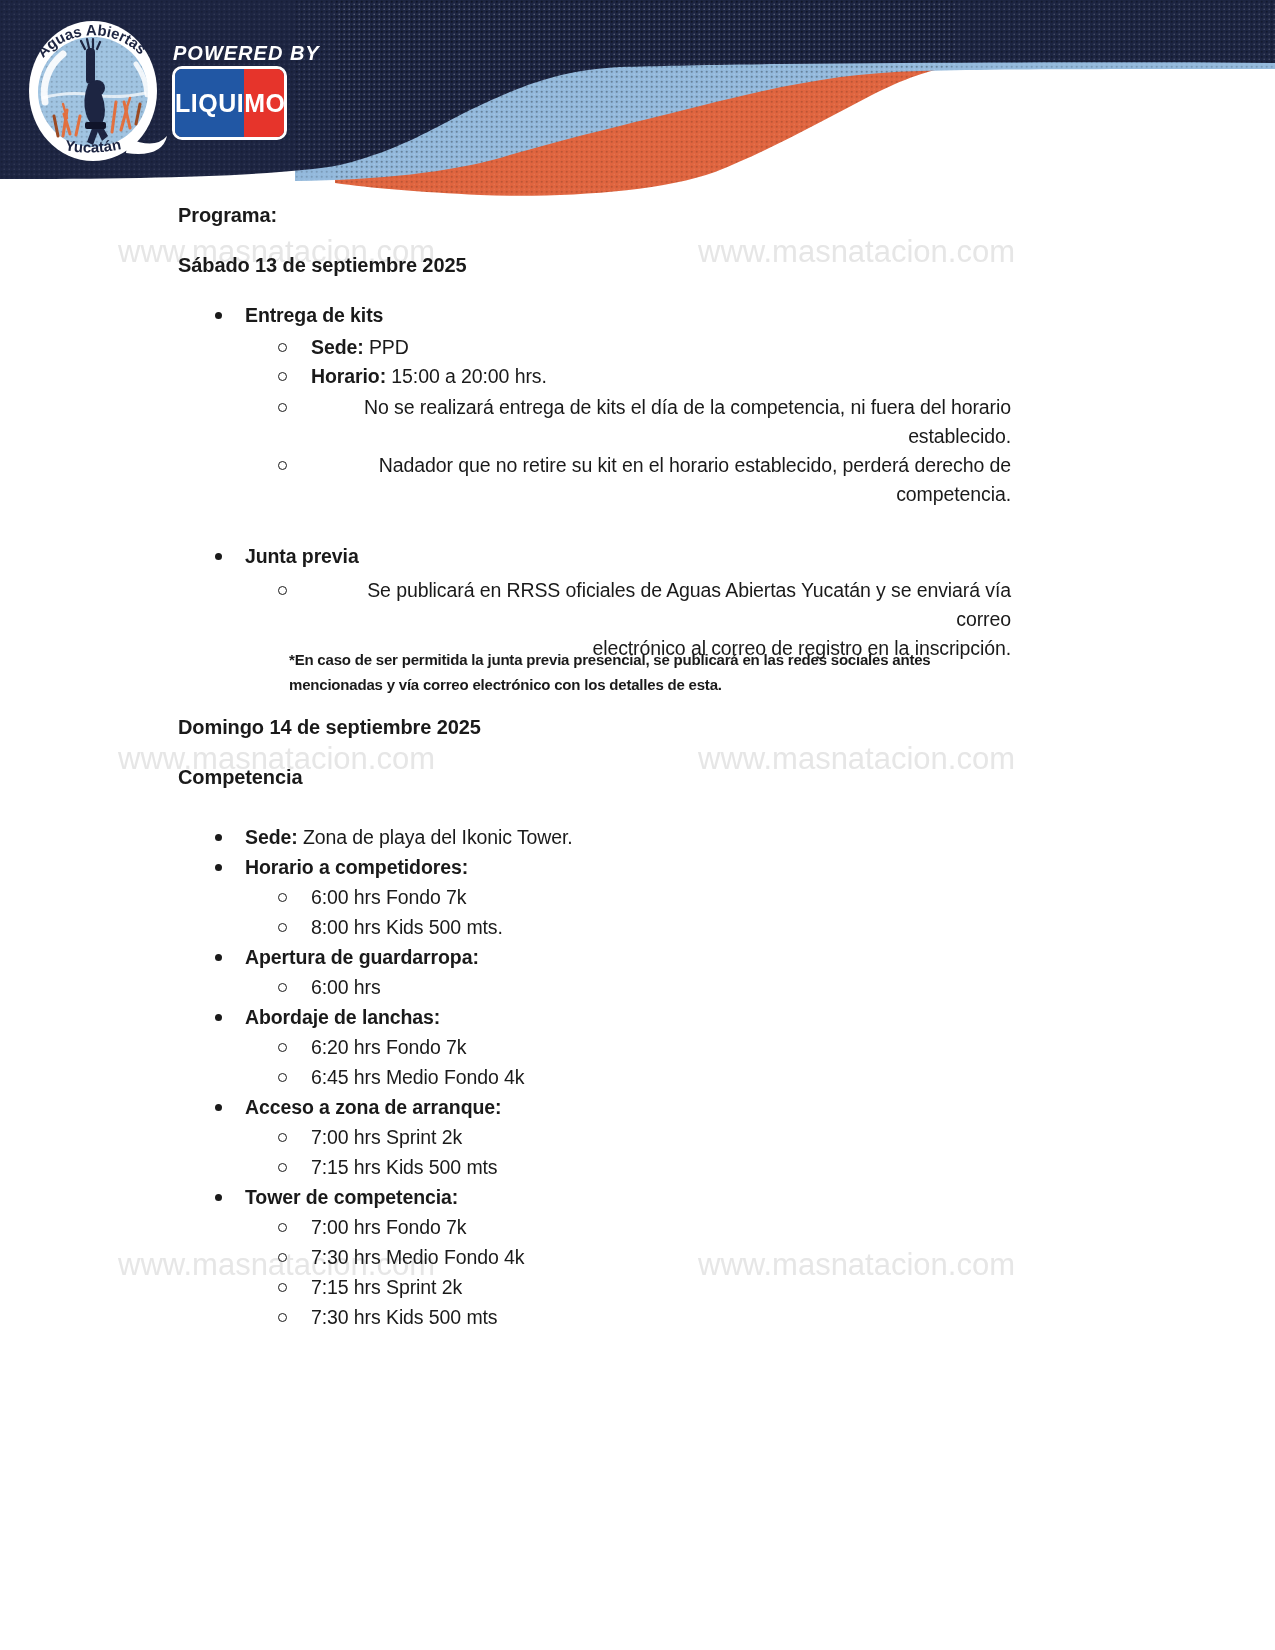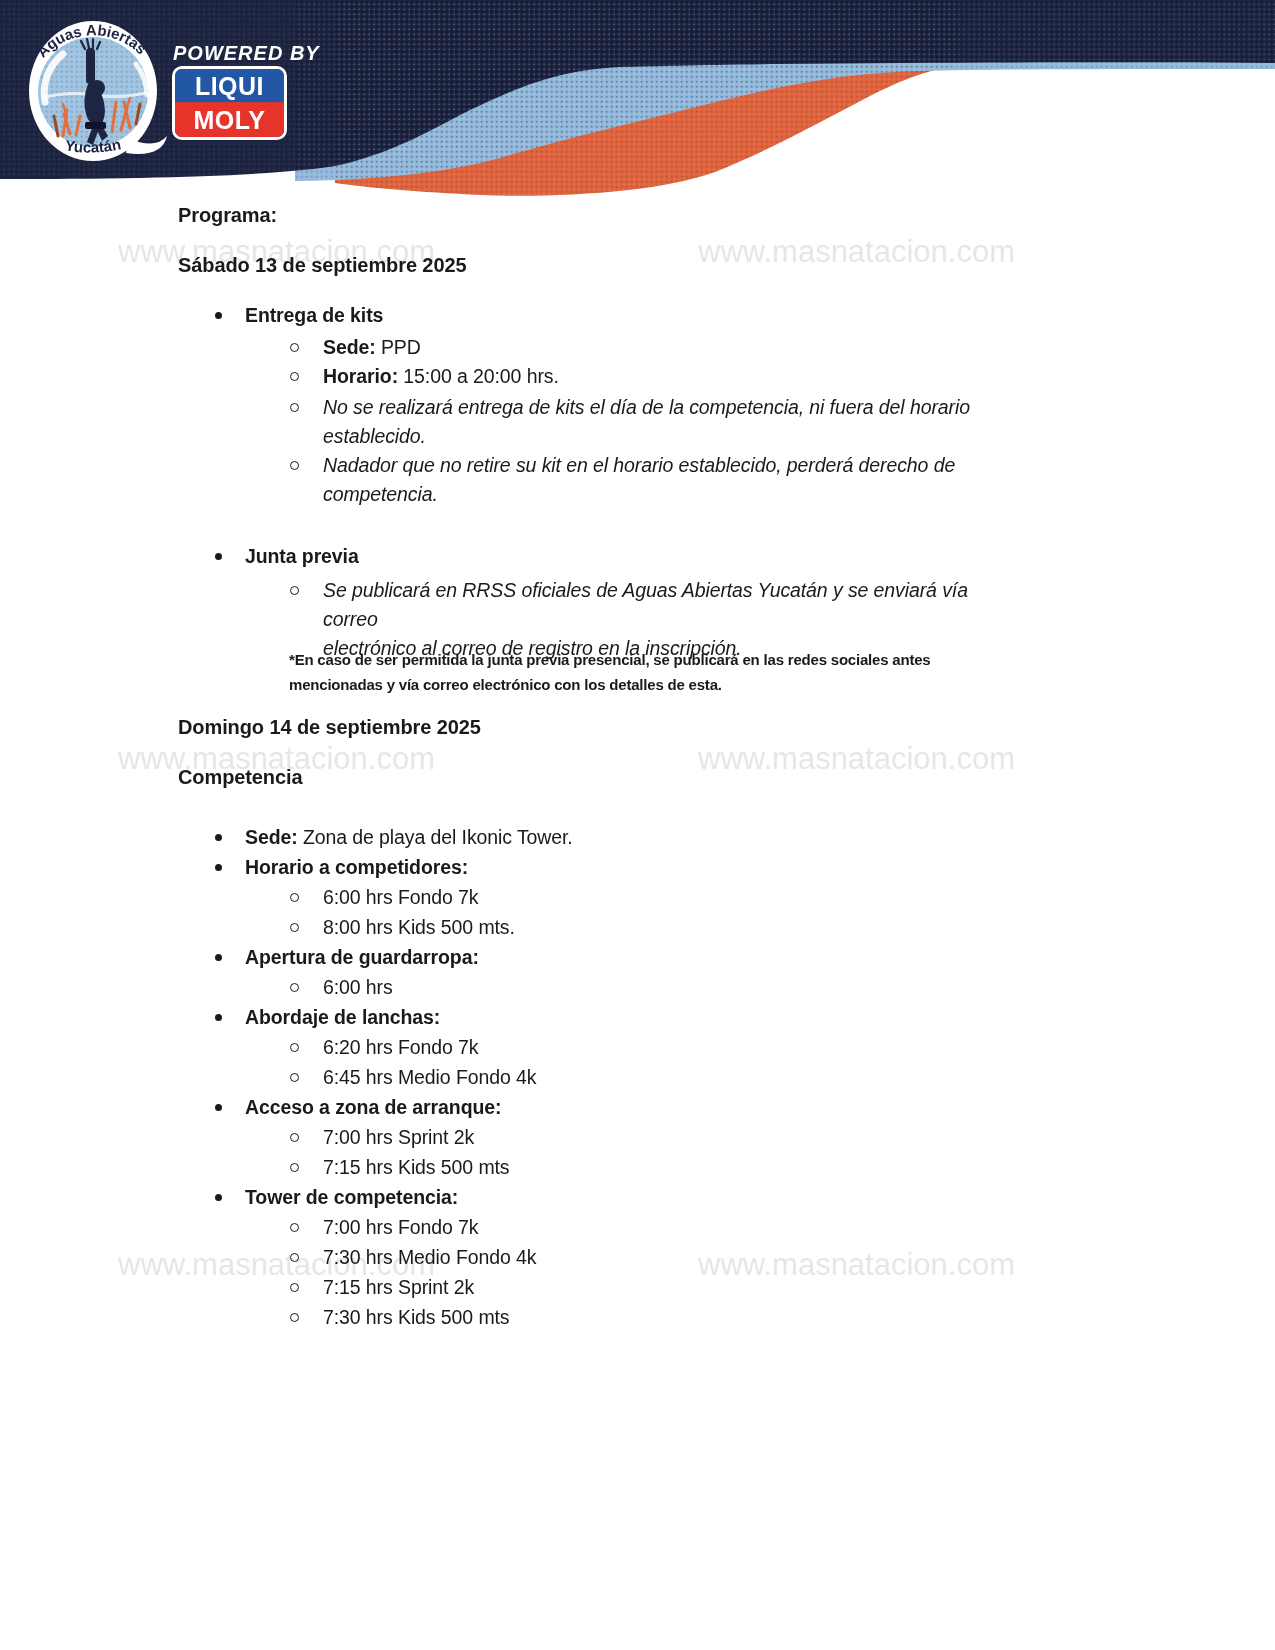--- a/index.html
+++ b/index.html
@@ -11,48 +11,48 @@
   
   .banner{position:absolute;top:0;left:0;width:1275px;height:200px;}
   .powered{
     position:absolute;left:173px;top:42px;width:115px;
     color:#fff;font-weight:700;font-style:italic;font-size:20px;letter-spacing:1px;
     white-space:nowrap;
   }
   .lm-box{
     position:absolute;left:172px;top:66px;width:109px;height:68px;
     border:3px solid #fff;border-radius:10px;overflow:hidden;
-    display:flex;flex-direction:column;
+    display:flex;flex-direction:row;
   }
   .lm-half{flex:1;display:flex;align-items:center;justify-content:center;
     color:#fff;font-weight:700;font-size:25px;letter-spacing:.5px;transform:scaleY(1.05);}
   .lm-liqui{background:var(--liqui_blue,#2157a4);}
   .lm-moly{background:var(--moly_red,#e6342b);}
   
   .wm{
     position:absolute;font-weight:400;font-size:31px;letter-spacing:0;
     color:var(--watermark_gray,#e6e6e6);white-space:nowrap;line-height:1;
     user-select:none;z-index:1;
   }
   
   .row{position:absolute;z-index:2;line-height:24px;font-size:19.5px;letter-spacing:-0.1px;white-space:nowrap;}
   .hd{left:178px;font-weight:700;font-size:20px;}
   .l1{left:215px;}
-  .l2{left:290px;}
+  .l2{left:278px;text-align:right;}
   .b{font-weight:700;}
   .m1{ 
     display:inline-block;width:7px;height:7px;border-radius:50%;
     background:#1a1a1a;vertical-align:middle;margin-right:23px;margin-top:-3px;
   }
   .m2{ 
     display:inline-block;width:9px;height:9px;border-radius:50%;
     border:1.6px solid #1a1a1a;box-sizing:border-box;
     vertical-align:middle;margin-right:24px;margin-top:-3px;
   }
-  .para{display:inline-block;vertical-align:top;white-space:normal;width:700px;line-height:29px;font-style:italic;}
+  .para{display:inline-block;vertical-align:top;white-space:normal;width:700px;line-height:29px;}
   .wrap2{white-space:normal;line-height:29px;}
   .note{left:289px;font-weight:700;font-size:15px;letter-spacing:-0.2px;line-height:25px;white-space:normal;width:690px;}
   .note2{left:179px;font-weight:700;font-size:15.5px;letter-spacing:-0.2px;white-space:nowrap;}
 </style>
 </head>
 <body>
 
 <div class="page">
 
   <div class="banner">

